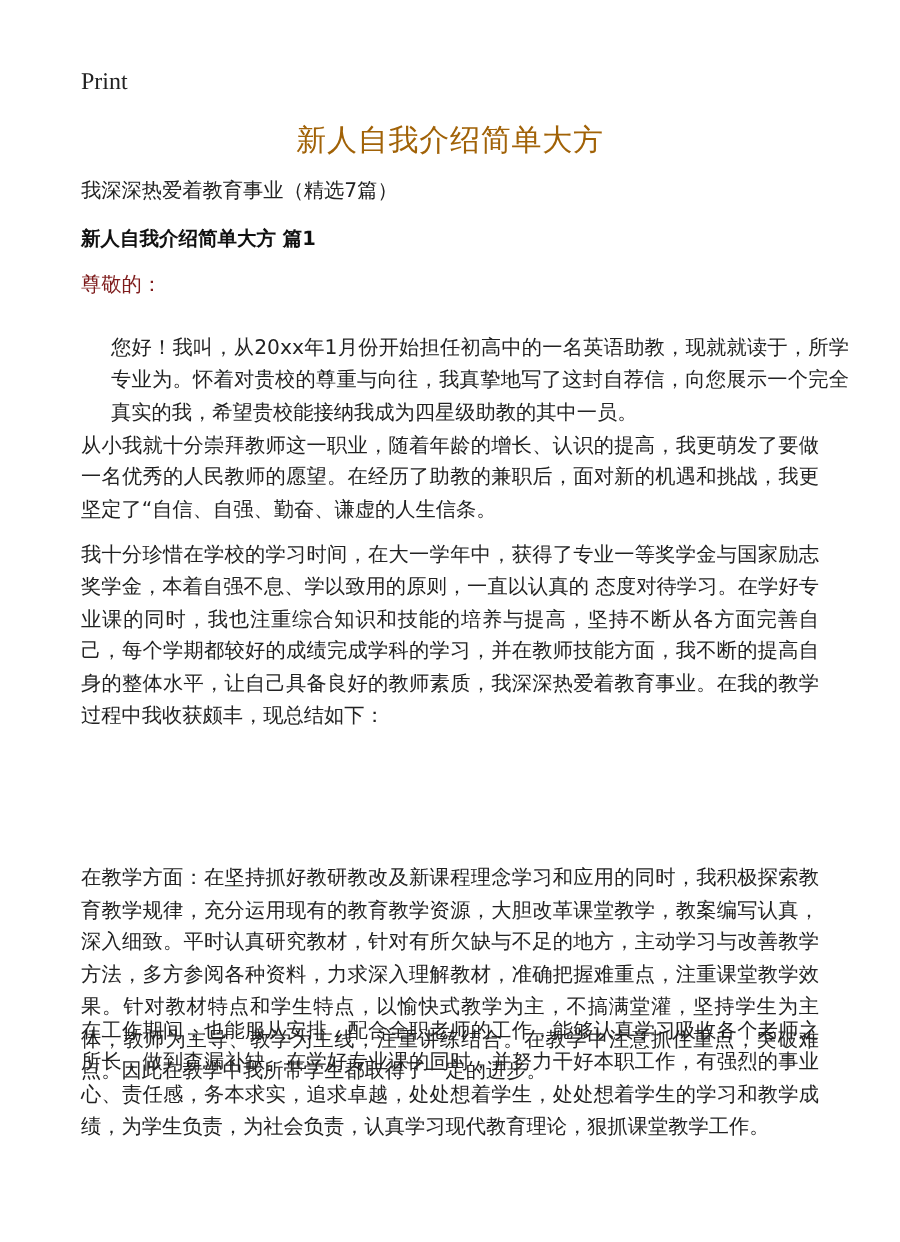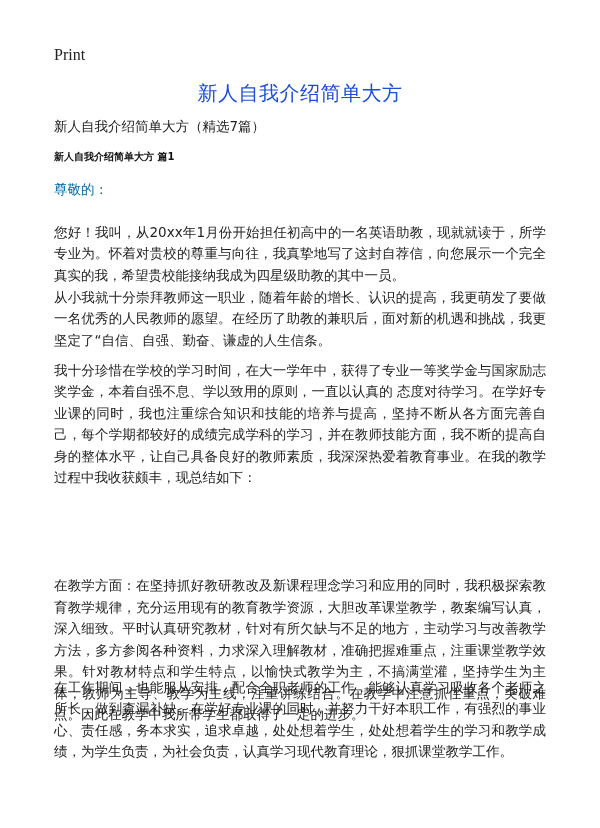--- a/index.html
+++ b/index.html
@@ -30,71 +30,71 @@
     font-size: 16px;
     color: #222;
   }
   .doc-title {
     position: absolute;
     left: 0;
     width: 600px;
     top: 80px;
     text-align: center;
     font-size: 20px;
-    color: #1d4ed8;
+    color: #a16207;
     letter-spacing: 0.5px;
   }
   .doc-subtitle {
     position: absolute;
     left: 54px;
     top: 118px;
     font-size: 13.5px;
     color: #222;
   }
   .doc-heading {
     position: absolute;
     left: 54px;
     top: 150px;
-    font-size: 10px;
+    font-size: 13px;
     font-weight: bold;
     color: #111;
   }
   .salutation {
     position: absolute;
     left: 54px;
     top: 181px;
     font-size: 13.5px;
-    color: #0369a1;
+    color: #7f1d1d;
   }
   .para {
     position: absolute;
     left: 54px;
     width: 492px;
     font-size: 13.5px;
     line-height: 21.5px;
     color: #222;
     text-align: justify;
     word-break: break-all;
   }
-  #p1 { top: 208px; }
+  #p1 { top: 208px; margin-left: 20px; }
   #p2 { top: 273px; }
   #p3 { top: 346px; }
   #p4 { top: 464px; }
   #p5 { top: 542px; margin-top: 33px; }
   #p6 { top: 663px; }
 </style>
 </head>
 <body>
 
 <div class="page">
   <div class="print-label">Print</div>
 
   <div class="doc-title">新人自我介绍简单大方</div>
 
-  <div class="doc-subtitle">新人自我介绍简单大方（精选7篇）</div>
+  <div class="doc-subtitle">我深深热爱着教育事业（精选7篇）</div>
 
   <div class="doc-heading">新人自我介绍简单大方 篇1</div>
 
   <div class="salutation">尊敬的：</div>
 
   <p class="para" id="p1">您好！我叫，从20xx年1月份开始担任初高中的一名英语助教，现就就读于，所学专业为。怀着对贵校的尊重与向往，我真挚地写了这封自荐信，向您展示一个完全真实的我，希望贵校能接纳我成为四星级助教的其中一员。</p>
   <p class="para" id="p2">从小我就十分崇拜教师这一职业，随着年龄的增长、认识的提高，我更萌发了要做一名优秀的人民教师的愿望。在经历了助教的兼职后，面对新的机遇和挑战，我更坚定了“自信、自强、勤奋、谦虚的人生信条。</p>
   <p class="para" id="p3">我十分珍惜在学校的学习时间，在大一学年中，获得了专业一等奖学金与国家励志奖学金，本着自强不息、学以致用的原则，一直以认真的 态度对待学习。在学好专业课的同时，我也注重综合知识和技能的培养与提高，坚持不断从各方面完善自己，每个学期都较好的成绩完成学科的学习，并在教师技能方面，我不断的提高自身的整体水平，让自己具备良好的教师素质，我深深热爱着教育事业。在我的教学过程中我收获颇丰，现总结如下：</p>
   <p class="para" id="p5">在教学方面：在坚持抓好教研教改及新课程理念学习和应用的同时，我积极探索教育教学规律，充分运用现有的教育教学资源，大胆改革课堂教学，教案编写认真，深入细致。平时认真研究教材，针对有所欠缺与不足的地方，主动学习与改善教学方法，多方参阅各种资料，力求深入理解教材，准确把握难重点，注重课堂教学效果。针对教材特点和学生特点，以愉快式教学为主，不搞满堂灌，坚持学生为主体，教师为主导、教学为主线，注重讲练结合。在教学中注意抓住重点，突破难点。因此在教学中我所带学生都取得了一定的进步。</p>
   <p class="para" id="p6">在工作期间，也能服从安排，配合全职老师的工作，能够认真学习吸收各个老师之所长，做到查漏补缺。在学好专业课的同时，并努力干好本职工作，有强烈的事业心、责任感，务本求实，追求卓越，处处想着学生，处处想着学生的学习和教学成绩，为学生负责，为社会负责，认真学习现代教育理论，狠抓课堂教学工作。</p>

